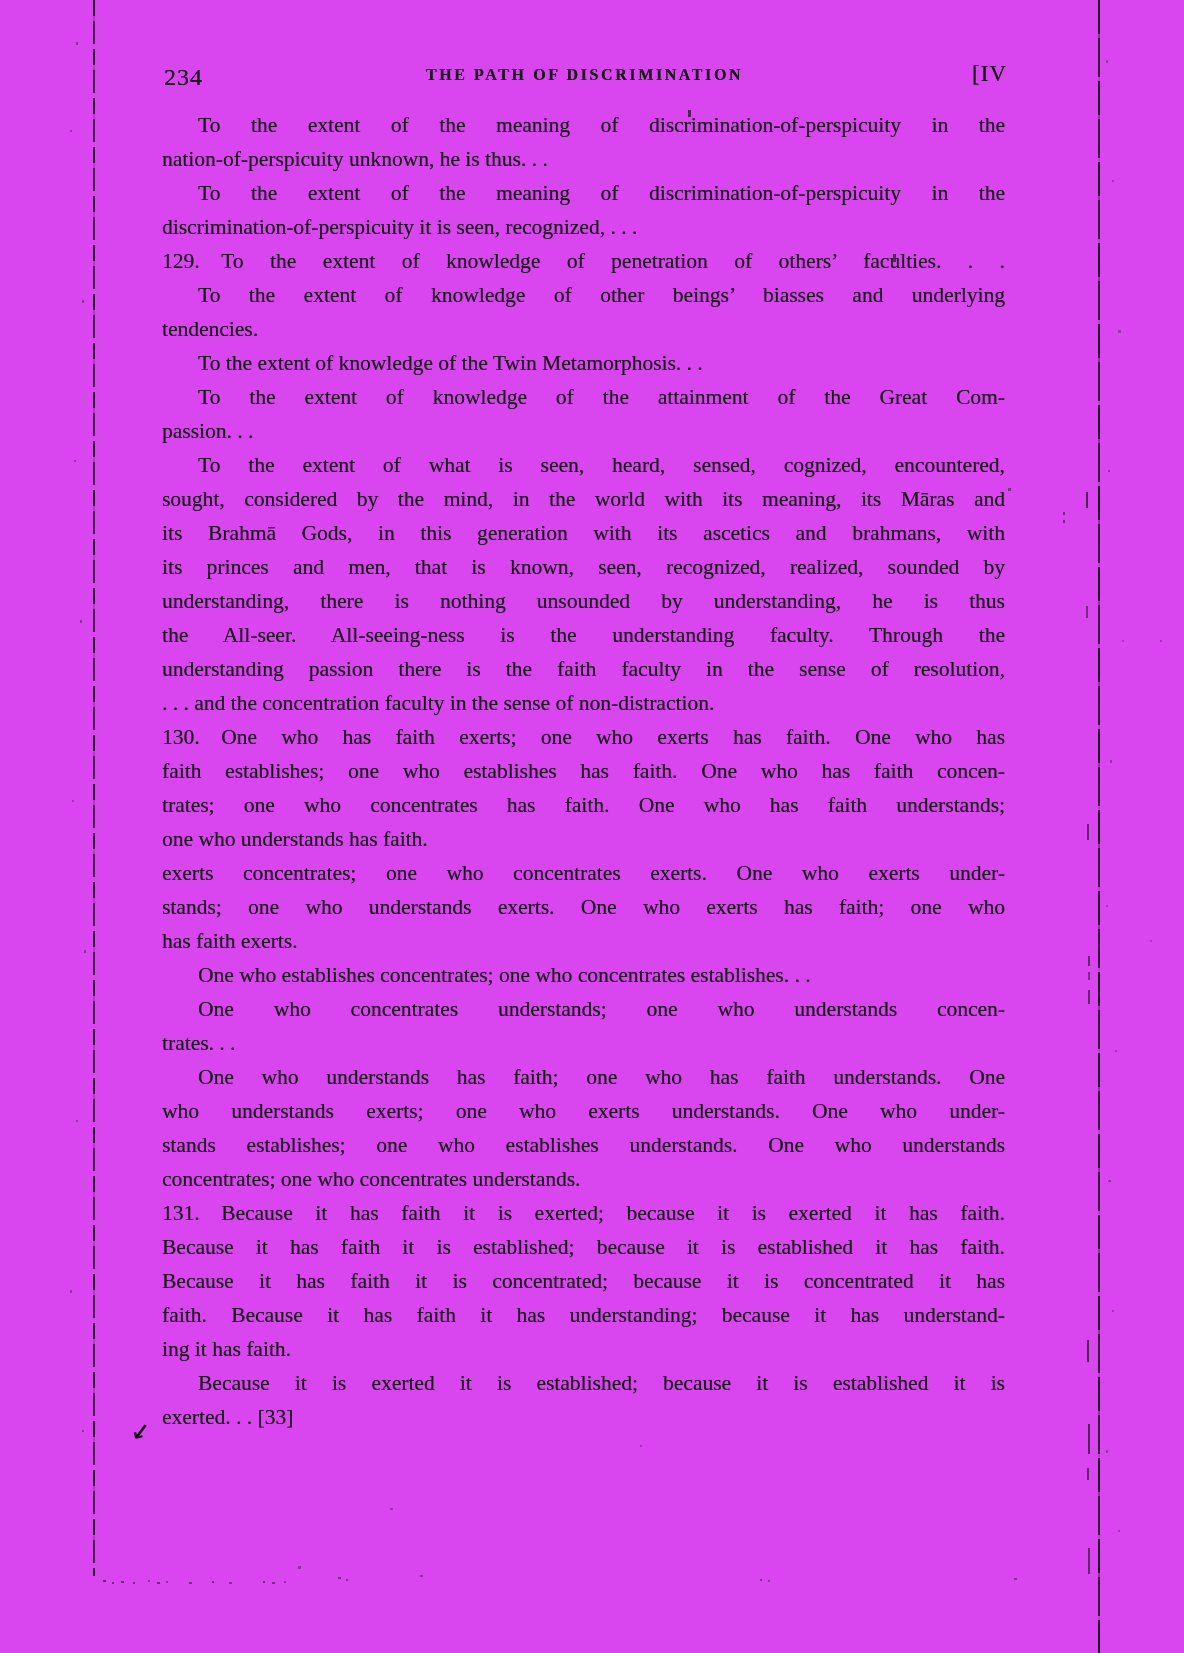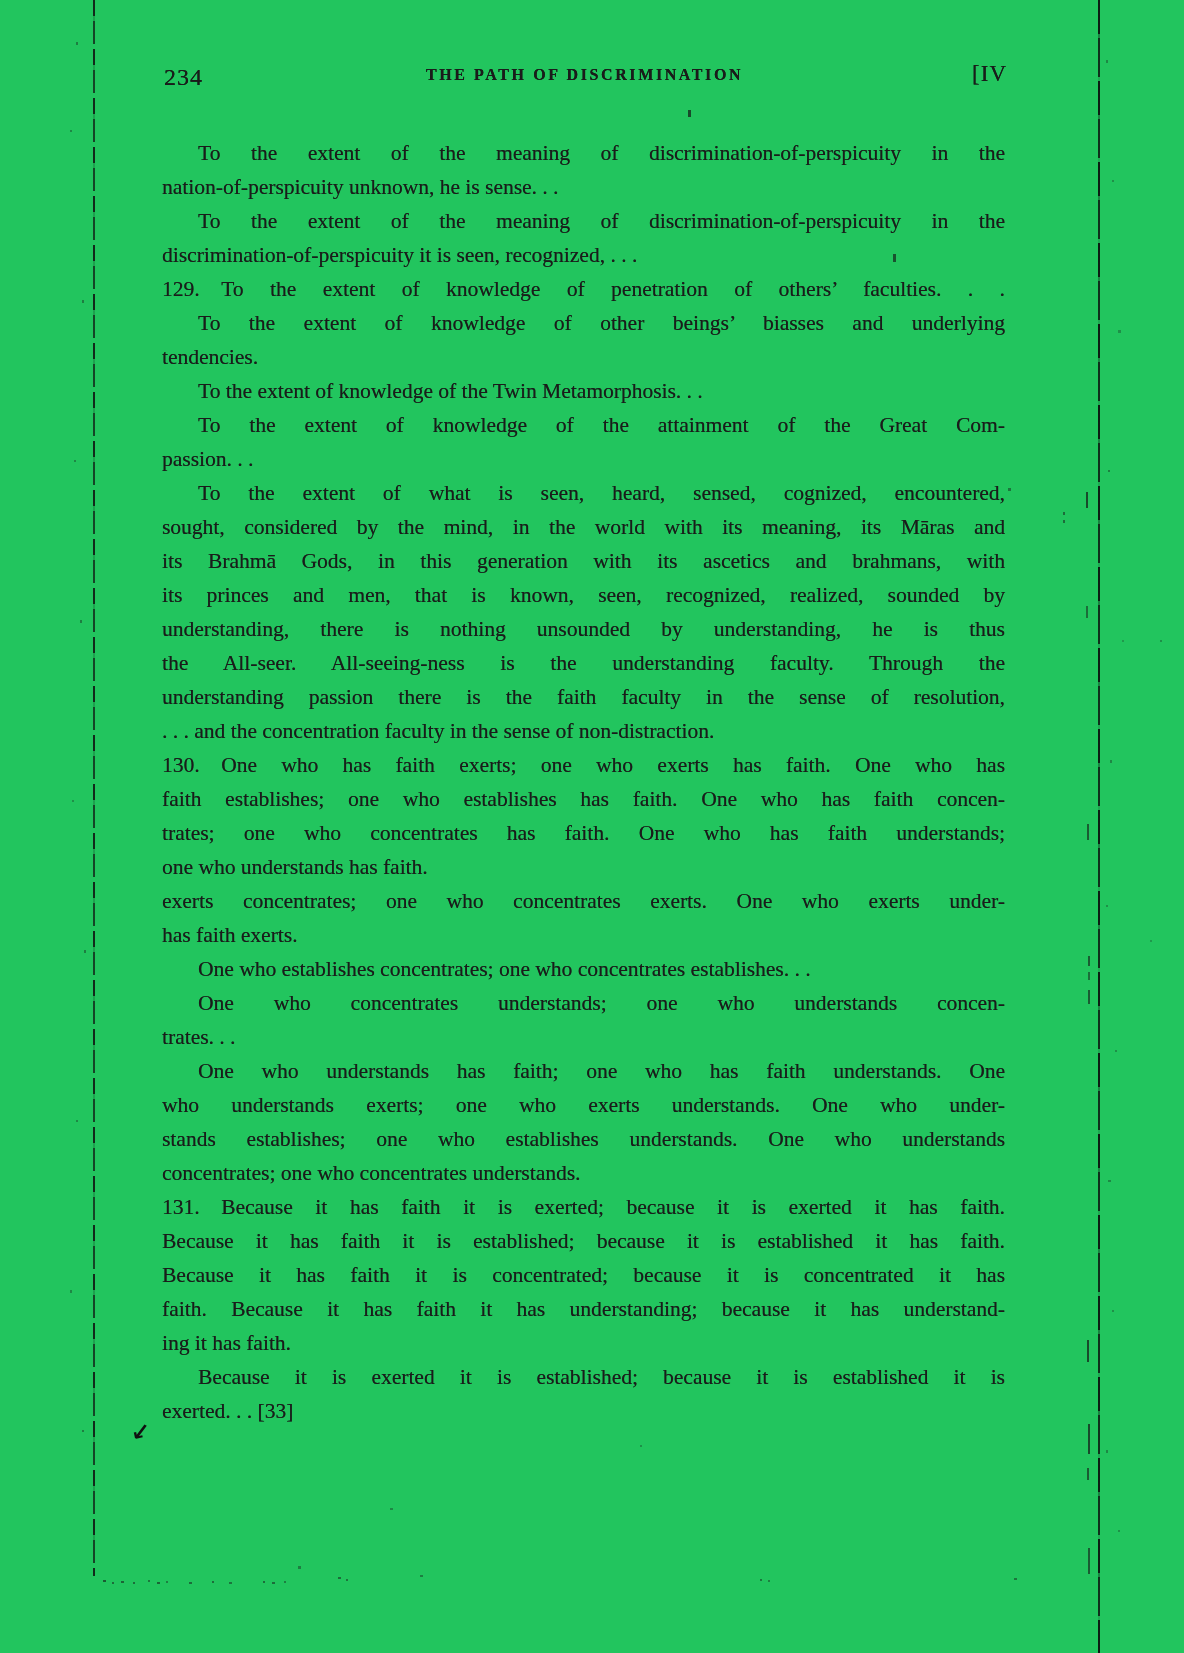--- a/index.html
+++ b/index.html
@@ -1,19 +1,19 @@
 <!DOCTYPE html>
 <html><head>
 <meta charset="utf-8">
 <style>
   html,body { margin:0; padding:0; background:#ffffff; }
   .page {
     position:relative;
     width:1184px; height:1653px;
-    background:#22c55e;
+    background:#d946ef;
     font-family:"Liberation Serif", serif;
     color:#1b1b1b;
     overflow:hidden;
   }
   
   .hdr {
     position:absolute; left:162px; top:64px; width:845px; height:30px;
   }
   .pnum {
     position:absolute; left:2px; top:0;
@@ -26,21 +26,21 @@
     padding-top:2px;
     text-shadow:0 0 0.5px rgba(0,0,0,.8);
   }
   .psec {
     position:absolute; right:0; top:-3px;
     font-size:23px; letter-spacing:1px;
     text-shadow:0 0 0.6px rgba(0,0,0,.75);
   }
   
   .textblock {
-    position:absolute; left:162px; top:136px; width:843px;
+    position:absolute; left:162px; top:108px; width:843px;
     font-size:21.5px; line-height:34px;
     text-shadow:0.2px 0.2px 0.5px rgba(10,10,10,.55);
     filter:blur(.15px);
   }
   .line { text-align:left; white-space:nowrap; }
   .line.j { white-space:normal; text-align:justify; text-align-last:justify; }
   .line.i { text-indent:36px; }
   
   .vline-left {
     position:absolute; left:93px; top:0; width:2px; height:1576px;
@@ -68,21 +68,21 @@
 <div class="page">
 
   <div class="hdr">
     <span class="pnum">234</span>
     <span class="ptitle">THE PATH OF DISCRIMINATION</span>
     <span class="psec">[IV</span>
   </div>
 
   <div class="textblock" id="textblock">
       <div class="line i j">To the extent of the meaning of discrimination-of-perspicuity in the</div>
-      <div class="line">nation-of-perspicuity unknown, he is sense. . .</div>
+      <div class="line">nation-of-perspicuity unknown, he is thus. . .</div>
       <div class="line i j">To the extent of the meaning of discrimination-of-perspicuity in the</div>
       <div class="line">discrimination-of-perspicuity it is seen, recognized, . . .</div>
       <div class="line j">129.  To the extent of knowledge of penetration of others’ faculties. . .</div>
       <div class="line i j">To the extent of knowledge of other beings’ biasses and underlying</div>
       <div class="line">tendencies.</div>
       <div class="line i">To the extent of knowledge of the Twin Metamorphosis. . .</div>
       <div class="line i j">To the extent of knowledge of the attainment of the Great Com-</div>
       <div class="line">passion. . .</div>
       <div class="line i j">To the extent of what is seen, heard, sensed, cognized, encountered,</div>
       <div class="line j">sought, considered by the mind, in the world with its meaning, its Māras and</div>
@@ -90,20 +90,21 @@
       <div class="line j">its princes and men, that is known, seen, recognized, realized, sounded by</div>
       <div class="line j">understanding, there is nothing unsounded by understanding, he is thus</div>
       <div class="line j">the All-seer. All-seeing-ness is the understanding faculty. Through the</div>
       <div class="line j">understanding passion there is the faith faculty in the sense of resolution,</div>
       <div class="line">. . . and the concentration faculty in the sense of non-distraction.</div>
       <div class="line j">130.  One who has faith exerts; one who exerts has faith. One who has</div>
       <div class="line j">faith establishes; one who establishes has faith. One who has faith concen-</div>
       <div class="line j">trates; one who concentrates has faith. One who has faith understands;</div>
       <div class="line">one who understands has faith.</div>
       <div class="line j">exerts concentrates; one who concentrates exerts. One who exerts under-</div>
+      <div class="line j">stands; one who understands exerts. One who exerts has faith; one who</div>
       <div class="line">has faith exerts.</div>
       <div class="line i">One who establishes concentrates; one who concentrates establishes. . .</div>
       <div class="line i j">One who concentrates understands; one who understands concen-</div>
       <div class="line">trates. . .</div>
       <div class="line i j">One who understands has faith; one who has faith understands. One</div>
       <div class="line j">who understands exerts; one who exerts understands. One who under-</div>
       <div class="line j">stands establishes; one who establishes understands. One who understands</div>
       <div class="line">concentrates; one who concentrates understands.</div>
       <div class="line j">131.  Because it has faith it is exerted; because it is exerted it has faith.</div>
       <div class="line j">Because it has faith it is established; because it is established it has faith.</div>

